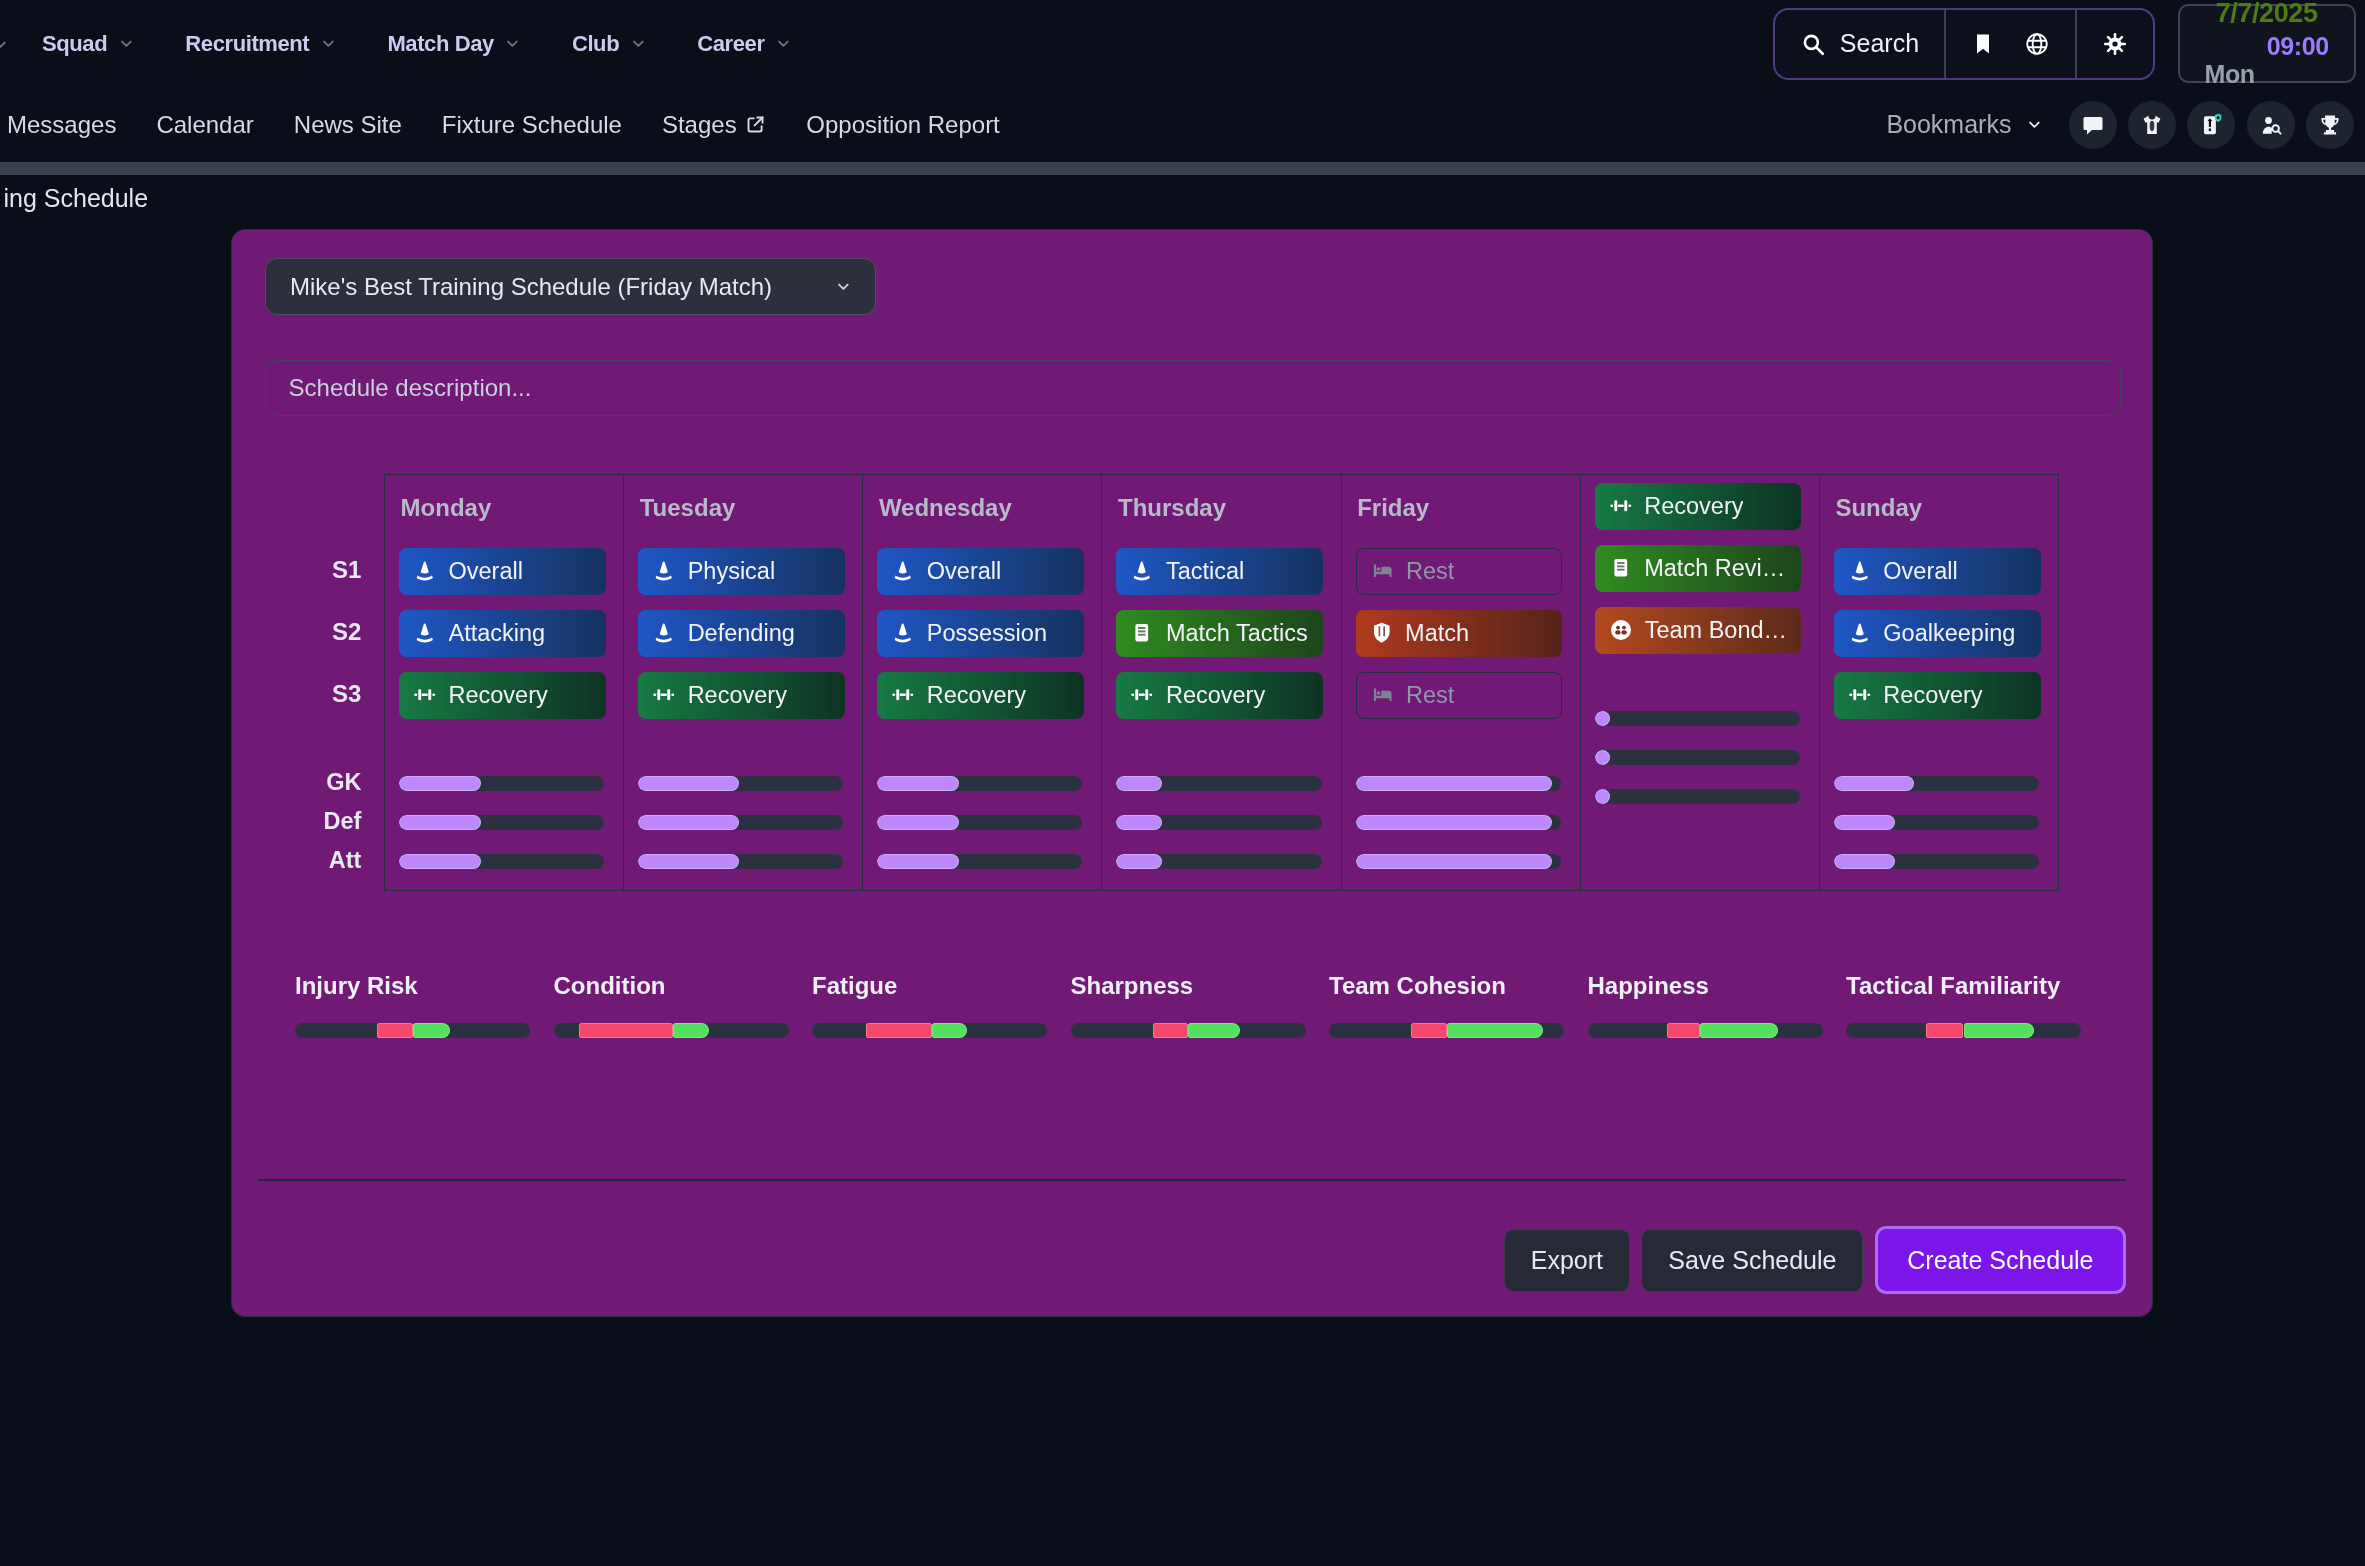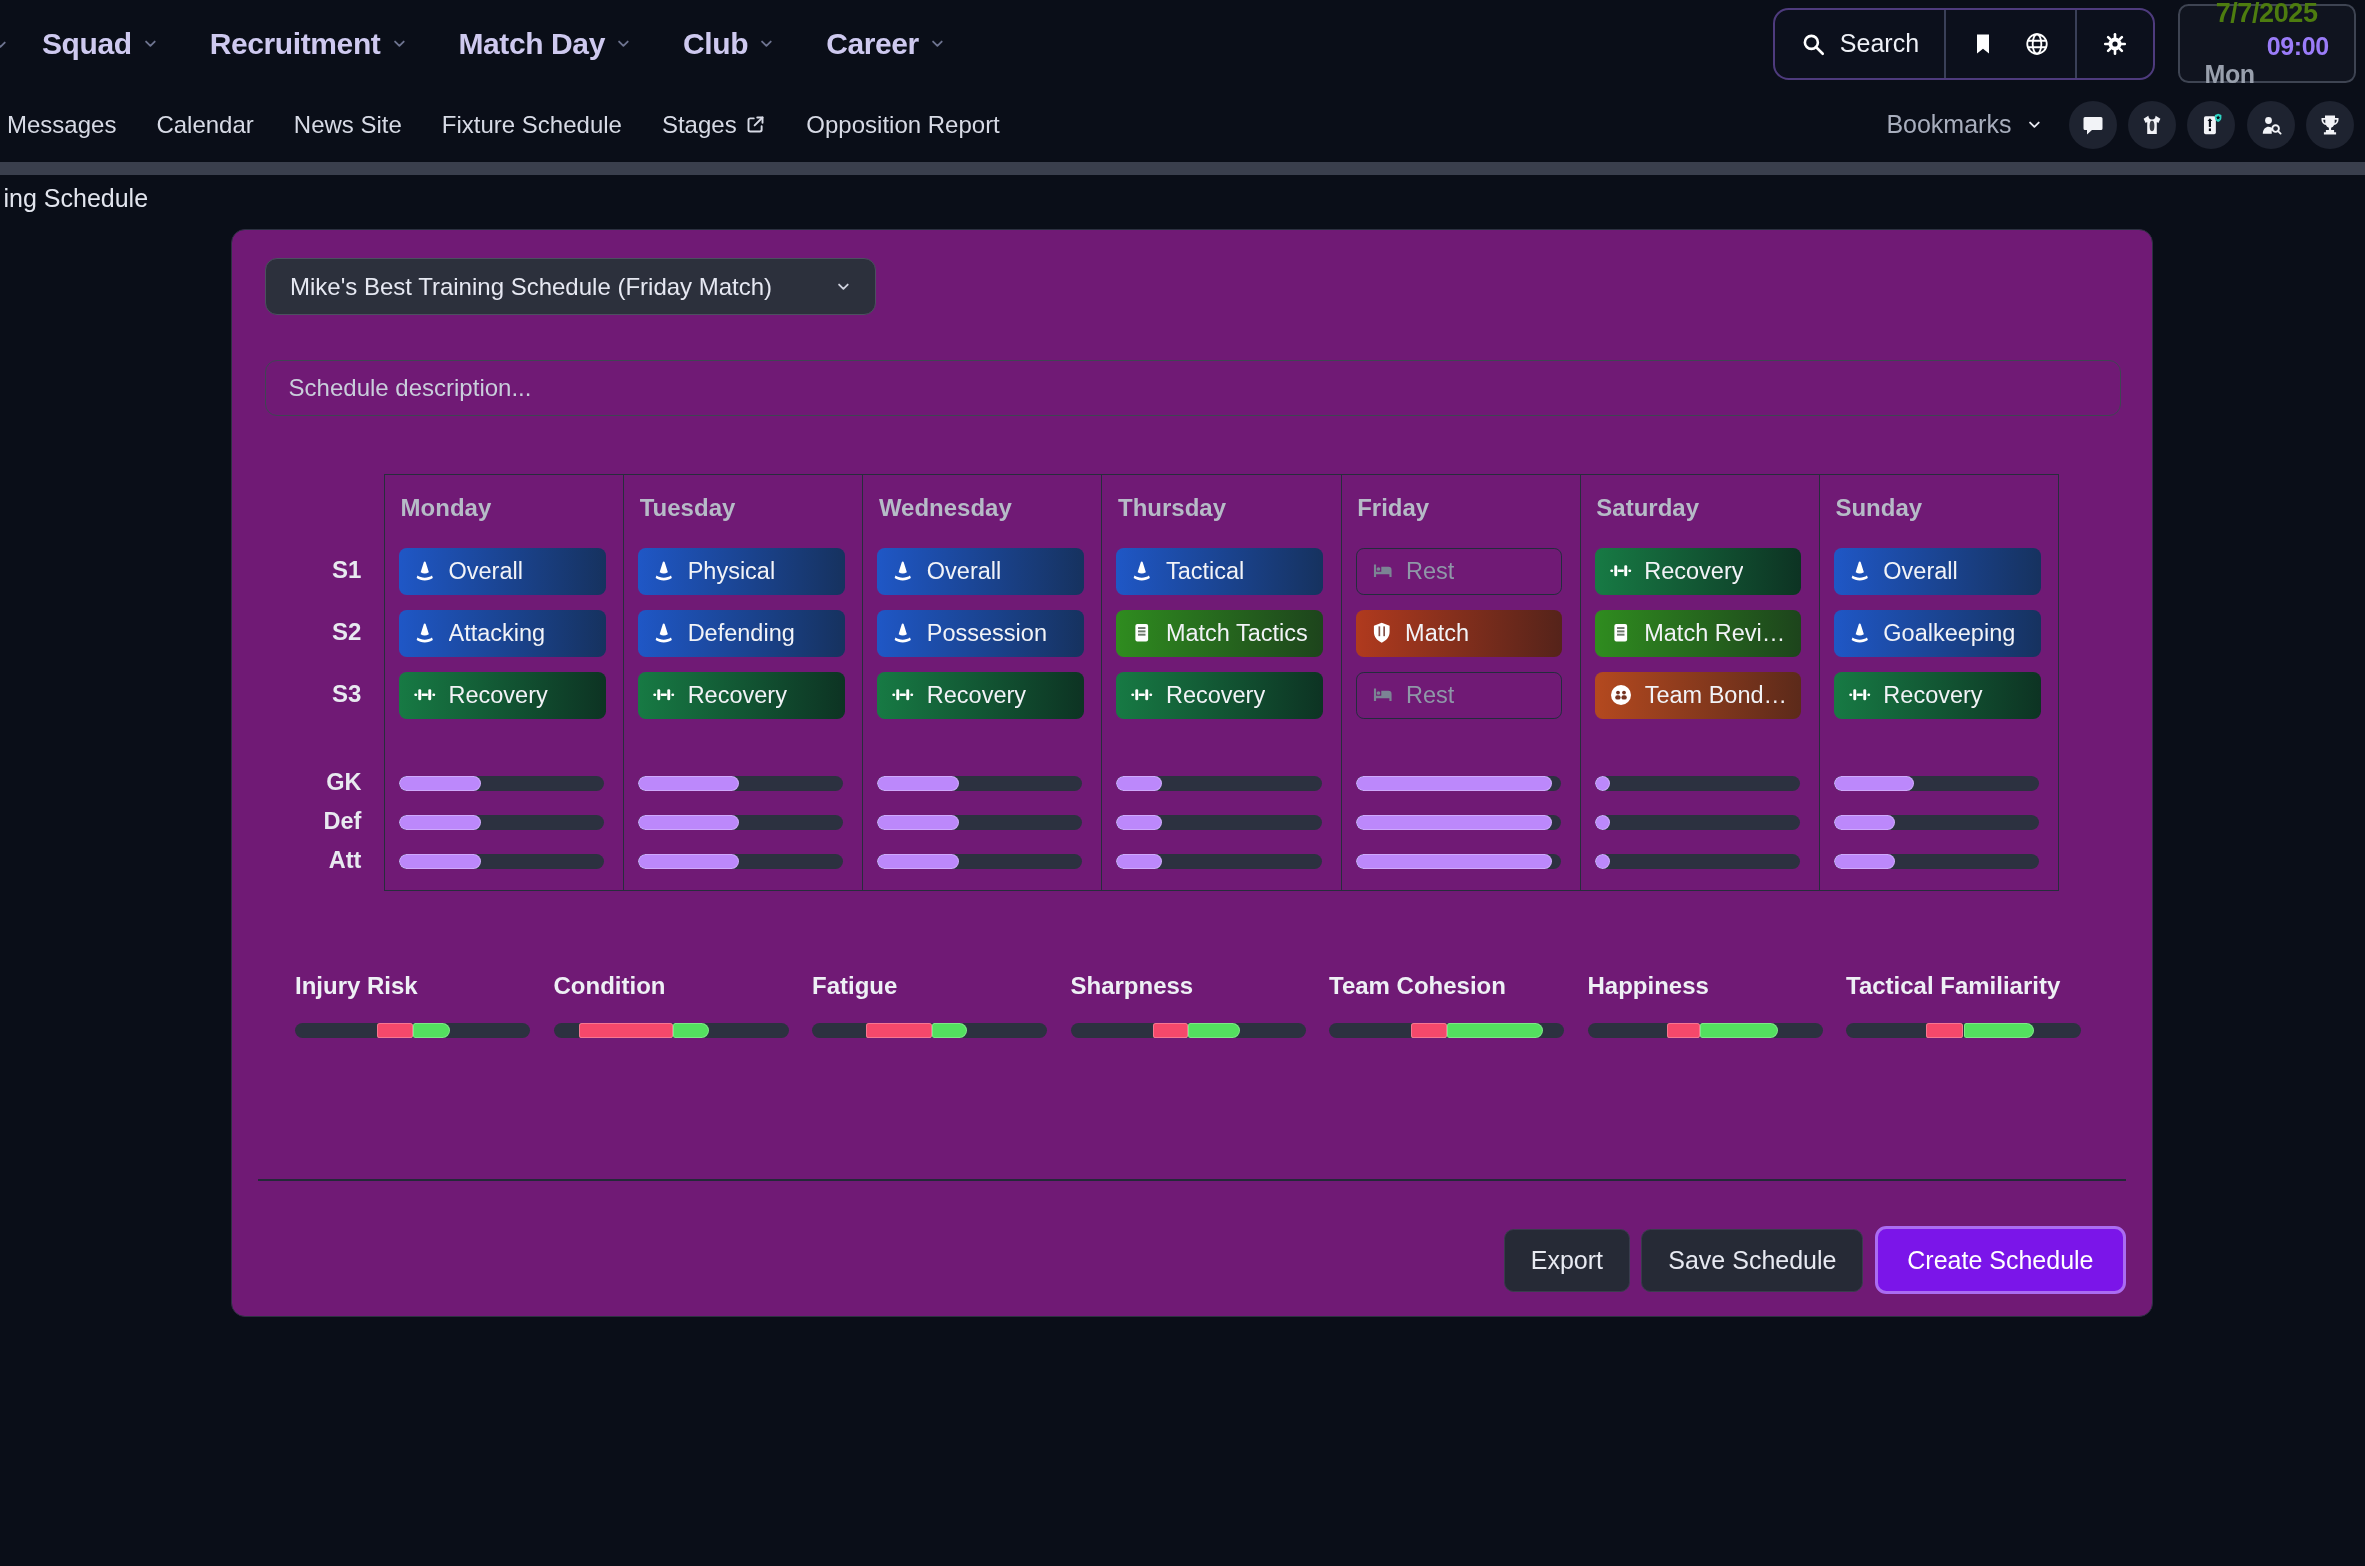--- a/index.html
+++ b/index.html
@@ -6,21 +6,21 @@
   #canvas{position:relative;width:2366px;height:1566px;background:#0a0e18;overflow:hidden;
           font-family:"Liberation Sans","DejaVu Sans",sans-serif;color:#e8eaf2;}
   .icon{display:inline-flex;align-items:center;justify-content:center;}
   .icon svg{display:block;}
 
   
   .topbar{position:absolute;top:0;left:0;right:0;height:87px;display:flex;align-items:center;}
   .partial-chev{position:absolute;left:-7px;top:37px;color:#6e7490;}
   .nav-items{display:flex;align-items:center;gap:52px;margin-left:42px;}
   .nav-item{display:flex;align-items:center;gap:11.3px;cursor:pointer;}
-  .nav-item .lbl{font-size:30px;font-weight:800;letter-spacing:-0.4px;color:#cec9ef;}
+  .nav-item .lbl{font-size:22px;font-weight:800;letter-spacing:-0.4px;color:#cec9ef;}
   .nav-chev{color:#6e7490;}
   .top-right{margin-left:auto;display:flex;align-items:center;gap:22.6px;margin-right:10.4px;}
   .search-pill{display:flex;align-items:stretch;height:68px;border:2.6px solid #4e3b7d;border-radius:15.6px;background:#0c101c;overflow:hidden;}
   .pill-sec{display:flex;align-items:center;gap:14px;padding:0 25px;color:#f1f2f7;cursor:pointer;}
   .pill-sec .icon{color:#fff;}
   .pill-div{width:1.7px;background:#3a4058;}
   .search-lbl{font-size:25px;color:#eef0f6;}
   .clock{width:174px;height:75px;border:2.2px solid #3e4452;border-radius:10.4px;background:#10141f;
          display:flex;flex-direction:column;align-items:center;justify-content:center;gap:2.6px;}
   .clock .date{font-size:27px;font-weight:700;color:#4d7c0f;letter-spacing:-0.4px;}
@@ -615,21 +615,20 @@
             </div>
           </div>
             <div class="row-unit">
             <div class="track">
               <div class="fill" style="width:96%"></div>
             </div>
           </div>
             <div class="row-bottom"></div>
           </div>
           <div class="day-col">
-            <div class="row-header">Saturday</div>
             <div class="row-session">
             <button class="session recovery">
               <span class="icon ">
                   <svg width="23.5" height="23.5" viewBox="0 0 24 24" fill="currentColor">
                     <rect x="1.5" y="10.6" width="2.6" height="2.8" rx="1"></rect>
                     <rect x="5.4" y="6.4" width="3" height="11.2" rx="1.3"></rect>
                     <rect x="15.6" y="6.4" width="3" height="11.2" rx="1.3"></rect>
                     <rect x="19.9" y="10.6" width="2.6" height="2.8" rx="1"></rect>
                     <rect x="8.8" y="10.8" width="6.4" height="2.4" rx="1"></rect>
                   </svg>

